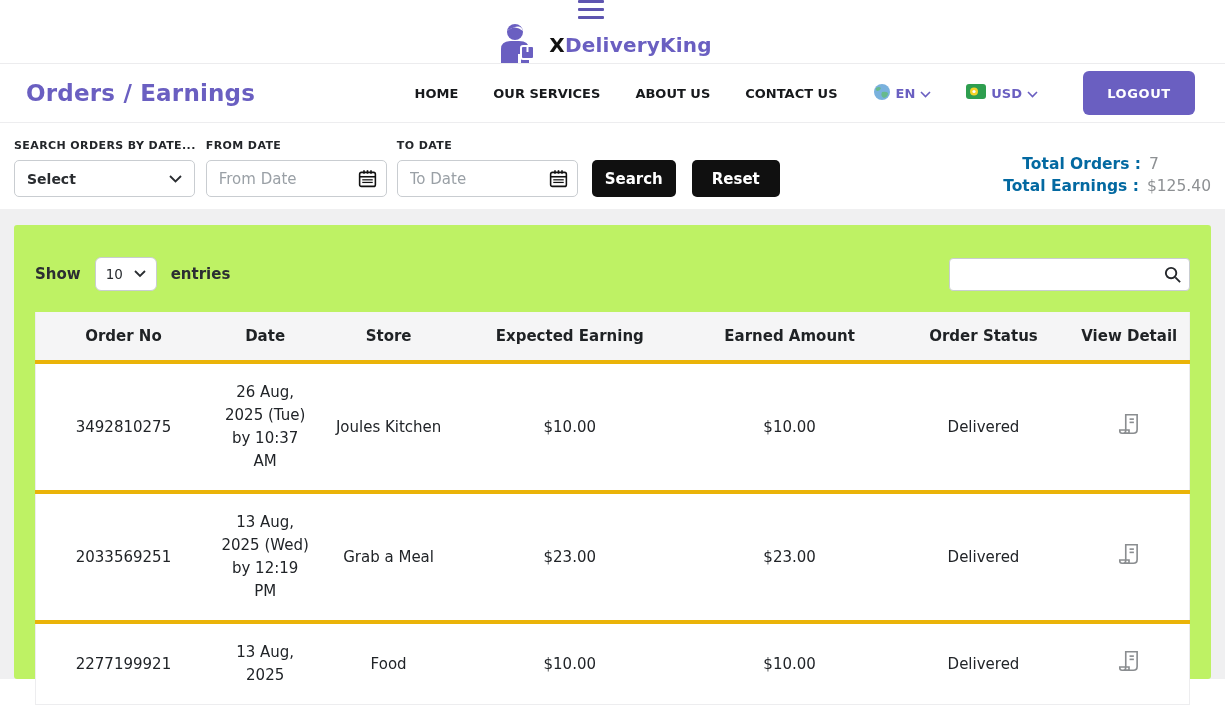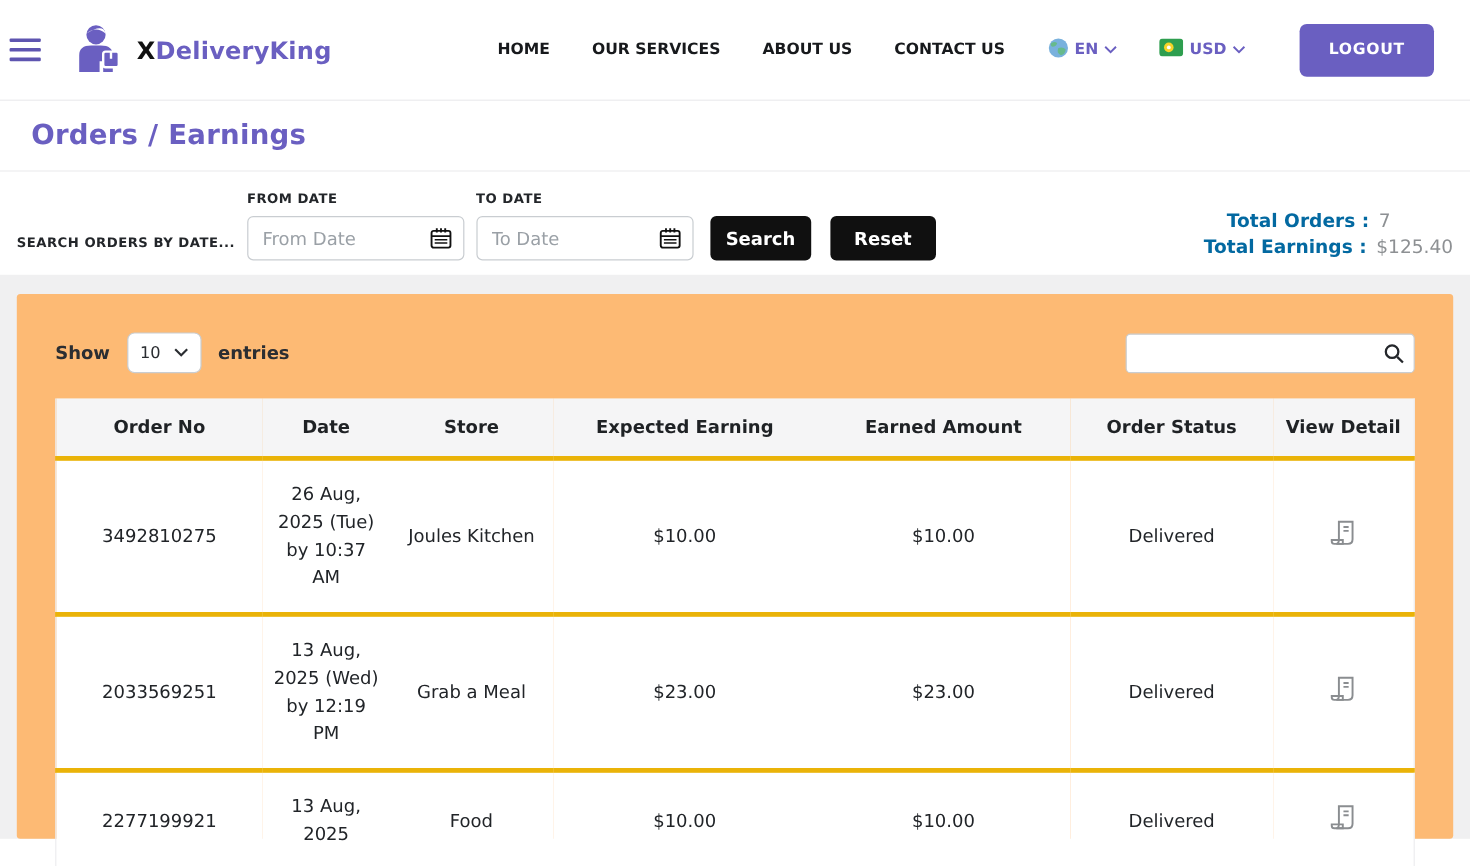--- a/index.html
+++ b/index.html
@@ -1,21 +1,21 @@
 <!DOCTYPE html>
 <html><head>
 <meta charset="utf-8">
 <style>
   * { box-sizing: border-box; margin: 0; padding: 0; }
   html, body { width: 1225px; height: 722px; overflow: hidden; background: #fff;
     font-family: "DejaVu Sans", "Liberation Sans", sans-serif; color: #1b1e21; }
 
   
-  .topbar { height: 84px; background: #fff; border-bottom: 1px solid #ececee;
-    display: flex; align-items: center; padding: 0 30px 0 8px; }
+  .topbar { height: 64px; background: #fff; border-bottom: 1px solid #ececee;
+    display: flex; align-items: center; padding: 0 30px 0 8px; flex-direction: column; }
   .hamburger { width: 26px; display: flex; flex-direction: column; gap: 5px; cursor: pointer; margin-right: 22px; }
   .hamburger span { display: block; height: 3px; background: #5e55b0; border-radius: 1px; }
   .brand { display: flex; align-items: center; gap: 10px; }
   .brand-name { font-size: 20px; font-weight: bold; letter-spacing: .2px; }
   .brand-name .x { color: #111; }
   .brand-name .rest { color: #6a5fc1; }
   .nav { margin-left: auto; display: flex; align-items: center; gap: 35px; }
   .nav-link { font-size: 13px; font-weight: bold; color: #17191c; text-decoration: none; cursor: pointer; }
   .pick { display: flex; align-items: center; gap: 5px; font-size: 13px; font-weight: bold; color: #6a5fc1; cursor: pointer; }
   .logout-btn { margin-left: 10px; background: #6a5fc1; color: #fff; border: none; border-radius: 6px;
@@ -42,21 +42,21 @@
     font-size: 15px; font-weight: bold; cursor: pointer; font-family: inherit; }
   .btn-search { width: 84px; margin-left: 4px; }
   .btn-reset { width: 88px; margin-left: 16px; }
   .totals { margin-left: auto; text-align: left; padding-bottom: 2px; }
   .tot-line { display: flex; justify-content: flex-end; font-size: 15.5px; margin-top: 4px; }
   .tot-line .lab { font-weight: bold; color: #0369a1; }
   .tot-line .val { color: #8d9093; margin-left: 8px; min-width: 62px; text-align: left; }
 
   
   .section { background: #f0f0f1; padding: 16px 14px 0; height: 470px; }
-  .card { background: #fdba74; border-radius: 3px; padding: 32px 32px 20px; height: 100%; }
+  .card { background: #bef264; border-radius: 3px; padding: 32px 21px 20px; height: 100%; }
 
   .controls { display: flex; align-items: center; margin-bottom: 21px; }
   .ctrl-label { font-size: 15px; font-weight: bold; color: #2b2e32; }
   .len-select { width: 62px; height: 34px; border: 1px solid #c9cdd1; border-radius: 6px; margin: 0 14px;
     display: flex; align-items: center; justify-content: space-between; padding: 0 10px; cursor: pointer;
     font-size: 13.5px; color: #2a2d31; background: #fff; }
   .tbl-search { position: relative; margin-left: auto; width: 241px; }
   .tbl-search input { width: 100%; height: 33px; border: 1px solid #c9cdd1; border-radius: 4px;
     padding: 0 34px 0 10px; font-size: 14px; font-family: inherit; }
   .mag-ic { position: absolute; right: 8px; top: 7px; cursor: pointer; }
@@ -137,20 +137,26 @@
   </div>
 </div>
 
 <div class="title-wrap">
   <div class="page-title">Orders / Earnings</div>
 </div>
 
 <div class="filters">
   <div class="fgroup">
     <span class="flabel">SEARCH ORDERS BY DATE...</span>
+    <div class="fake-select">
+      <span>Select</span>
+      <svg width="13" height="8" viewBox="0 0 13 8">
+          <polyline points="1,1 6.5,6.5 12,1" fill="none" stroke="#2a2d31" stroke-width="1.8"></polyline>
+        </svg>
+    </div>
   </div>
 
   <div class="fgroup">
     <span class="flabel">FROM DATE</span>
     <div class="date-box">
       <input type="text" placeholder="From Date" style="">
       <span class="cal-ic">
         <svg width="21" height="21" viewBox="0 0 24 24" fill="none" stroke="#111" stroke-width="1.8">
           <rect x="3" y="5" width="18" height="16" rx="2"></rect>
           <line x1="3" y1="10" x2="21" y2="10"></line>

